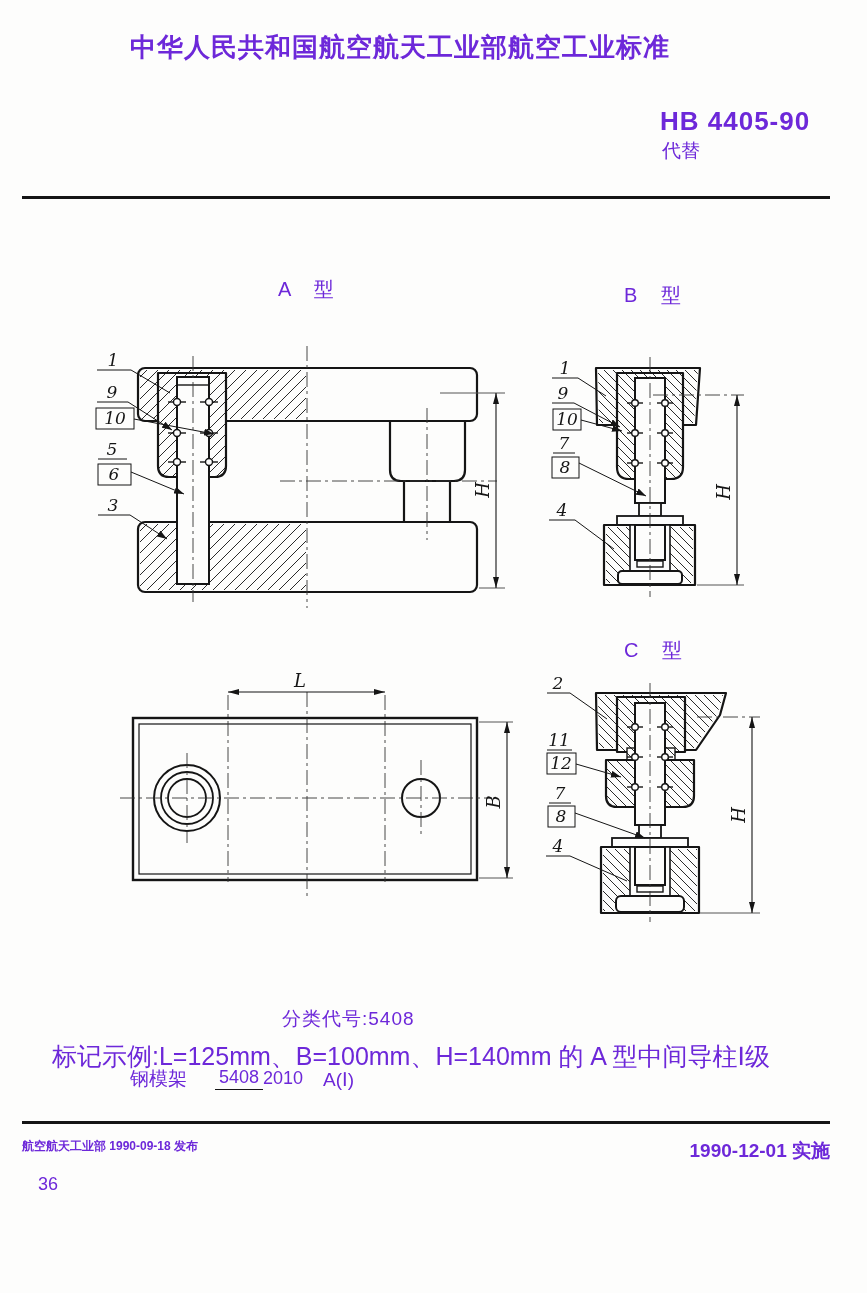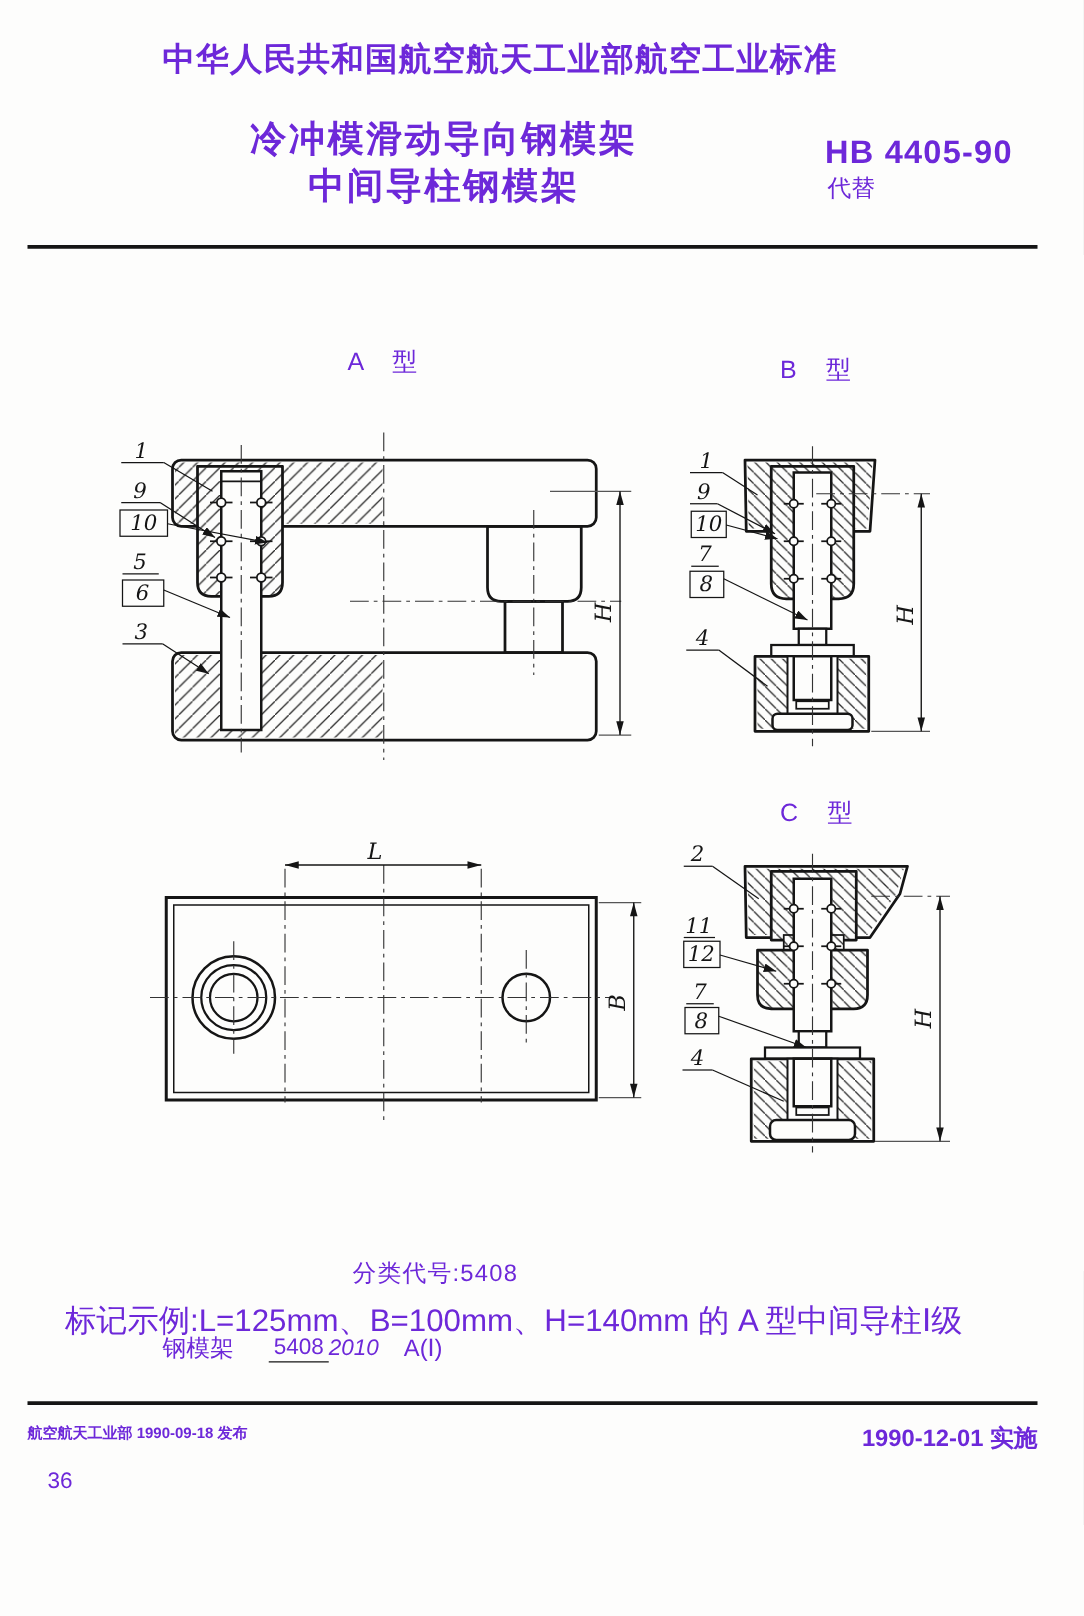--- a/index.html
+++ b/index.html
@@ -10,21 +10,21 @@
   .title-block{left:160px;top:94px;width:390px;text-align:center;font-weight:700;font-size:29px;line-height:37px;letter-spacing:2px;}
   .std-number{left:660px;top:106px;font-size:26px;font-weight:700;letter-spacing:1px;}
   .superseded{left:662px;top:138px;font-size:19px;}
   .rule{background:#151515;height:3px;left:22px;width:808px;}
   .fig-label{font-size:20px;letter-spacing:2px;word-spacing:14px;}
   .cls-text{left:282px;top:1006px;font-size:19px;letter-spacing:1px;}
   .marking{left:52px;top:1040px;font-size:25px;}
   .desig{left:130px;top:1066px;display:flex;align-items:center;gap:28px;font-size:19px;}
   .frac{display:inline-flex;flex-direction:row;text-align:center;line-height:1.1;font-size:18px;}
   .frac .num{border-bottom:1.6px solid #151515;padding:0 4px 1px 4px;}
-  .frac .den{padding-top:1px;font-style:italic;}
+  .frac .den{padding-top:1px;}
   .footer-l{left:22px;top:1138px;font-size:12px;font-weight:700;}
   .footer-r{right:37px;top:1138px;font-size:19px;font-weight:700;}
   .pageno{left:38px;top:1174px;font-size:18px;}
   svg{position:absolute;overflow:visible;}
   svg text.co{font:italic 17px "DejaVu Serif",serif;fill:#151515;text-anchor:middle;}
   svg text.dim{font:italic 18px "DejaVu Serif",serif;fill:#151515;text-anchor:middle;}
   .outline{fill:none;stroke:#151515;stroke-width:2.2;stroke-linejoin:round;}
   .thin{fill:none;stroke:#151515;stroke-width:1.4;}
   .lead{stroke:#151515;stroke-width:1;fill:none;}
   .cl{stroke:#333;stroke-width:0.9;fill:none;stroke-dasharray:15 4 3 4;}
@@ -45,24 +45,20 @@
       <pattern id="hatchB" patternUnits="userSpaceOnUse" width="9" height="9">
         <path d="M-1,-1 L10,10" stroke="#2a2a2a" stroke-width="1"></path>
       </pattern>
       <marker id="leadArr" viewBox="0 0 10 7" refX="10" refY="3.5" markerWidth="10" markerHeight="7" orient="auto" markerUnits="userSpaceOnUse">
         <path d="M0,0 L10,3.5 L0,7 Z" fill="#151515"></path>
       </marker>
     </defs>
   </svg>
 
   <div class="abs std-name">中华人民共和国航空航天工业部航空工业标准</div>
-  <div class="abs title-block">
-    <div>冷冲模滑动导向钢模架</div>
-    <div>中间导柱钢模架</div>
-  </div>
   <div class="abs std-number">HB 4405-90</div>
   <div class="abs superseded">代替</div>
   <div class="abs rule" style="top:196px;"></div>
 
   <div class="abs fig-label" style="left:278px;top:276px;">A 型</div>
   <div class="abs fig-label" style="left:624px;top:282px;">B 型</div>
   <div class="abs fig-label" style="left:624px;top:637px;">C 型</div>
 
   <svg style="left:85px;top:338px;" width="430" height="277" viewBox="85 338 430 277">
     <g>

